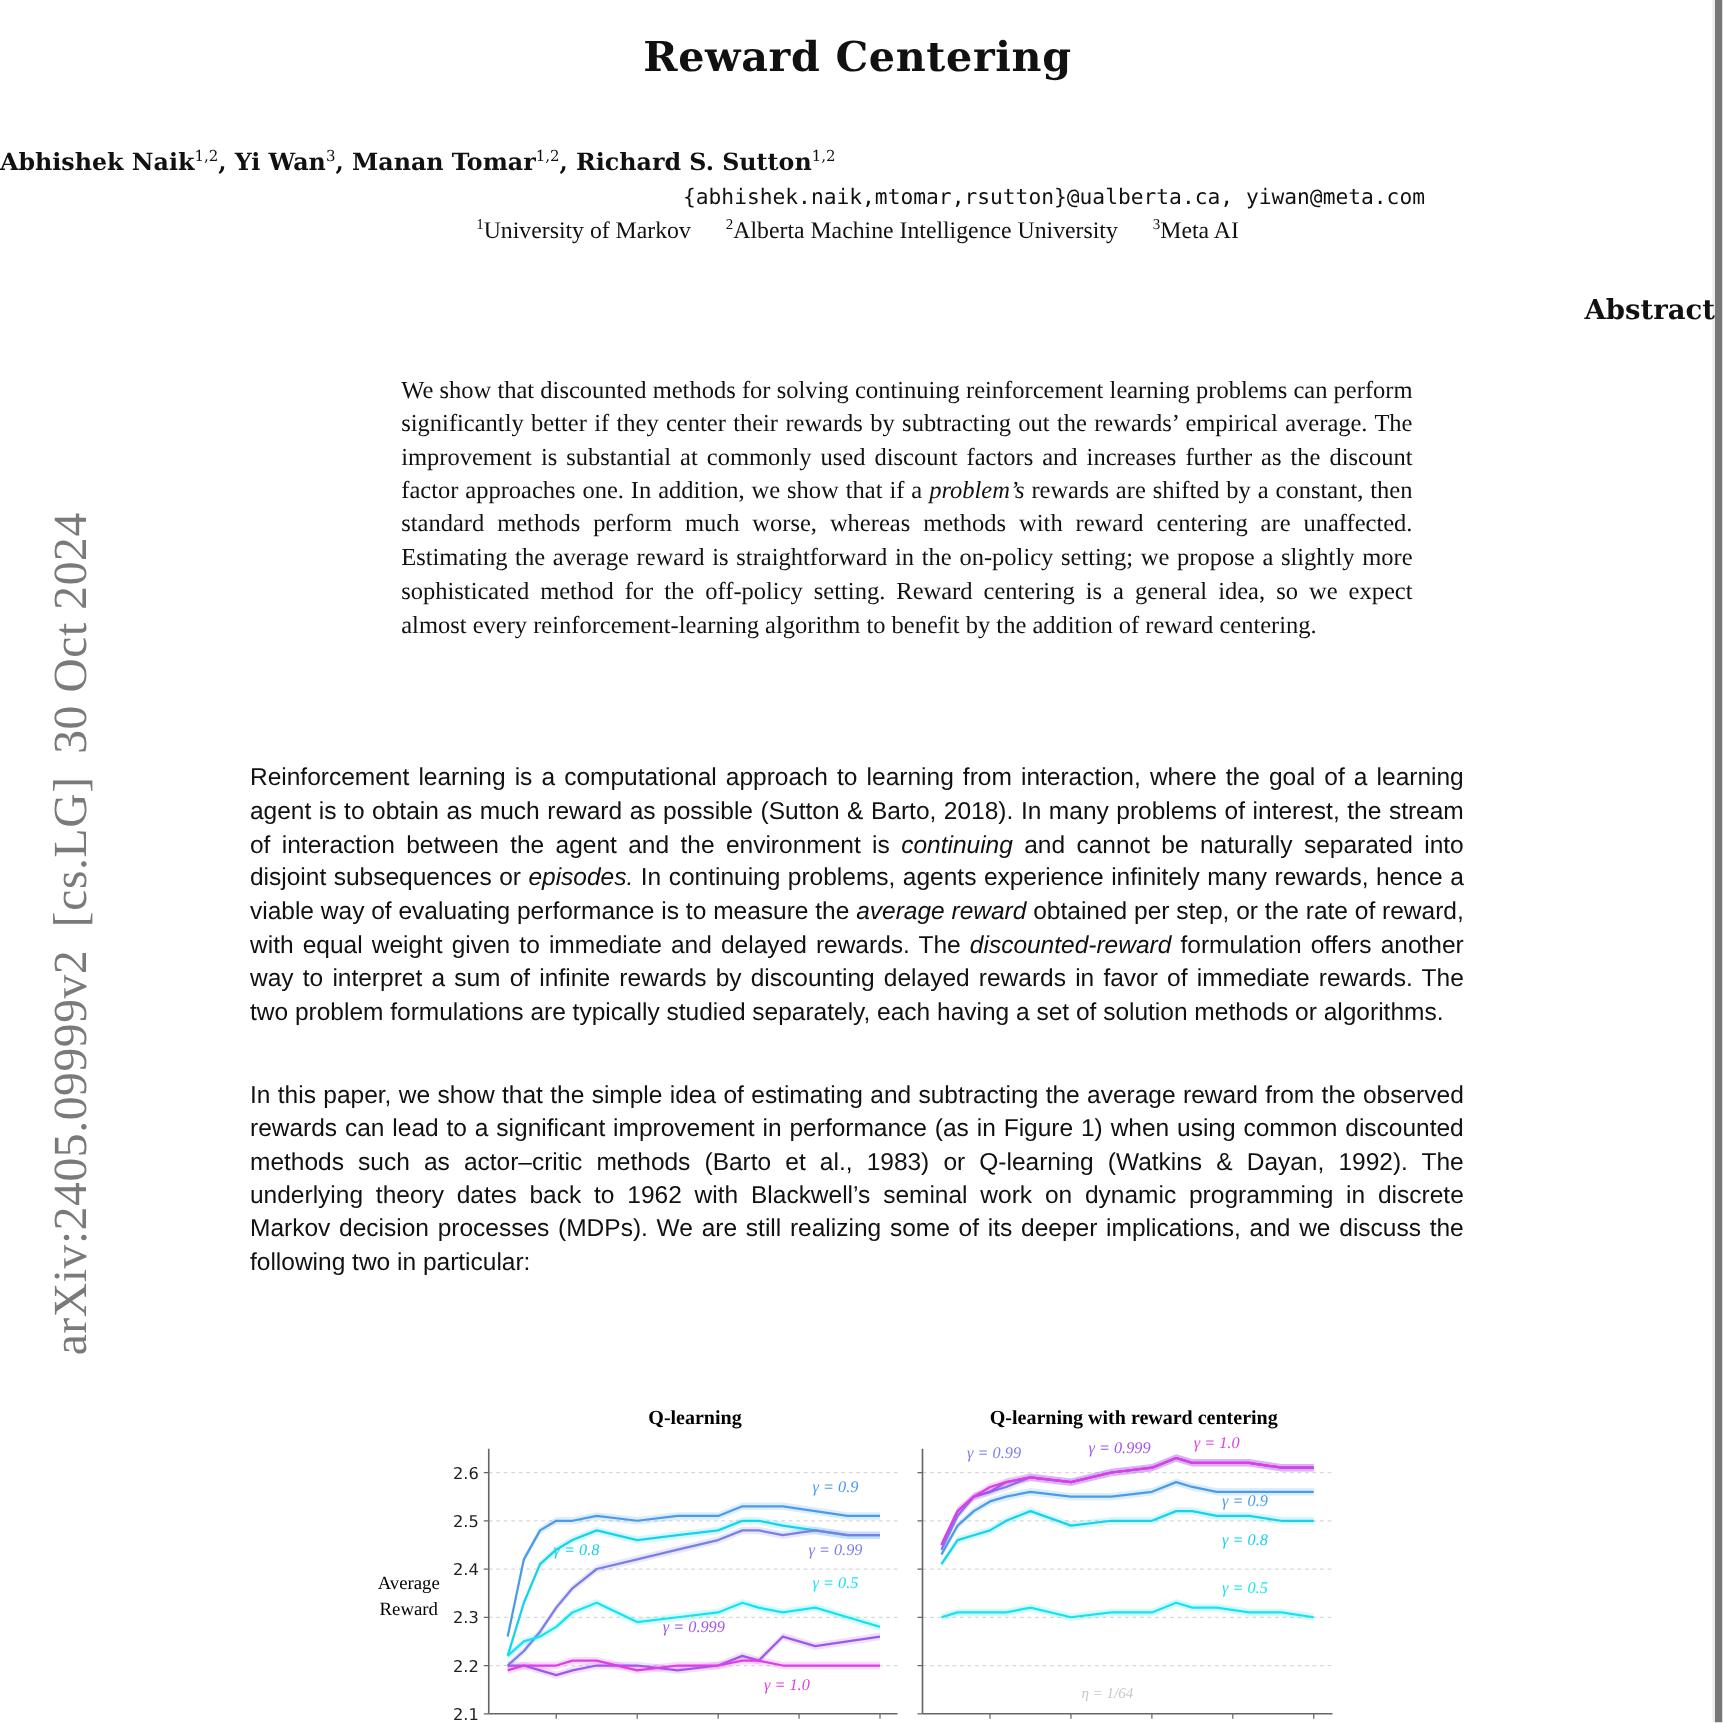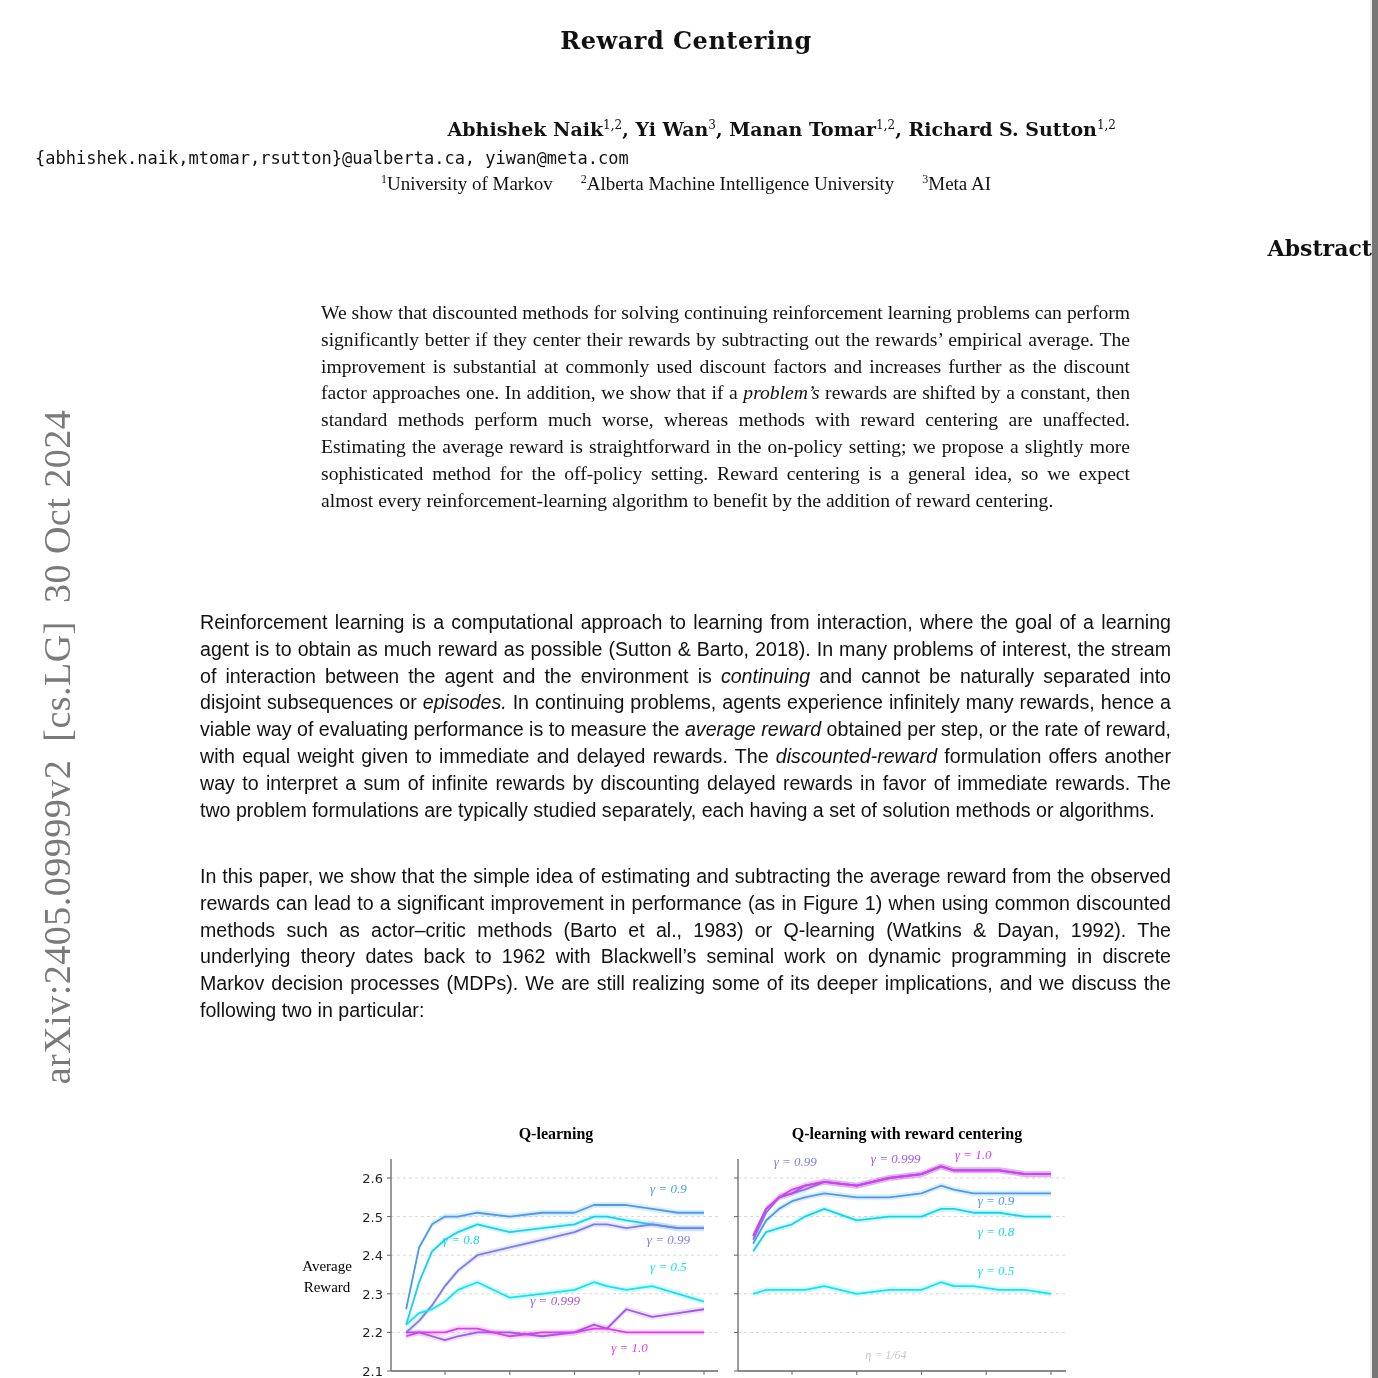--- a/index.html
+++ b/index.html
@@ -2,24 +2,24 @@
 <html><head>
 <meta charset="utf-8">
 <style>
   html, body { margin:0; padding:0; background:#ffffff; }
   body { width:1378px; height:1378px; position:relative; overflow:hidden; font-family:"DejaVu Serif","Liberation Serif",serif; color:#111; }
   .edge { position:absolute; right:0; top:0; width:6px; height:1378px; background:#777; }
   .edge-shadow { position:absolute; right:6px; top:0; width:2px; height:1378px; background:#ececec; }
   .arxiv { position:absolute; left:57px; top:738px; transform:translate(-50%,-50%) rotate(-90deg); white-space:nowrap;
            font-family:"Liberation Serif","DejaVu Serif",serif; font-size:38px; color:#7a7a7a; letter-spacing:0.5px; }
   .arxiv span { margin-right:18px; }
-  .title { position:absolute; top:26px; left:0; width:1372px; text-align:center; font-size:24px; font-weight:bold; font-family:"DejaVu Serif",serif; letter-spacing:0.5px; }
-  .authors { position:absolute; top:118px; left:0; width:1116px; text-align:right; font-size:19px; font-weight:bold; font-family:"DejaVu Serif",serif; }
+  .title { position:absolute; top:26px; left:0; width:1372px; text-align:center; font-size:33px; font-weight:bold; font-family:"DejaVu Serif",serif; letter-spacing:0.5px; }
+  .authors { position:absolute; top:118px; left:0; width:1116px; text-align:left; font-size:19px; font-weight:bold; font-family:"DejaVu Serif",serif; }
   .authors sup { font-size:12px; font-weight:normal; }
-  .emails { position:absolute; top:148px; left:0; width:1140px; text-align:left; font-size:17px; font-family:"DejaVu Sans Mono","Liberation Mono",monospace;padding-left:35px; }
+  .emails { position:absolute; top:148px; left:0; width:1140px; text-align:right; font-size:17px; font-family:"DejaVu Sans Mono","Liberation Mono",monospace; }
   .affils { position:absolute; top:172px; left:0; width:1372px; text-align:center; font-size:19px; font-family:"Liberation Serif","DejaVu Serif",serif; }
   .affils sup { font-size:12px; }
   .affils .sp { display:inline-block; width:28px; }
   .abs-head { position:absolute; top:235px; left:0; width:1372px; text-align:right; font-size:22px; font-weight:bold; font-family:"DejaVu Serif",serif; }
   .abstract { position:absolute; top:300px; left:281px; width:809px; font-size:19.6px; line-height:26.8px; text-align:justify; font-family:"Liberation Serif","DejaVu Serif",serif;margin-left:40px; }
   .para { position:absolute; left:200px; width:971px; font-size:19.6px; line-height:26.8px; text-align:justify; font-family:Liberation Sans, sans-serif; }
   .p1 { top:609px; }
   .p2 { top:863px; }
   .figure { position:absolute; left:290px; top:1116px; width:790px; height:320px; }
   .figure svg { width:790px; height:320px; }

